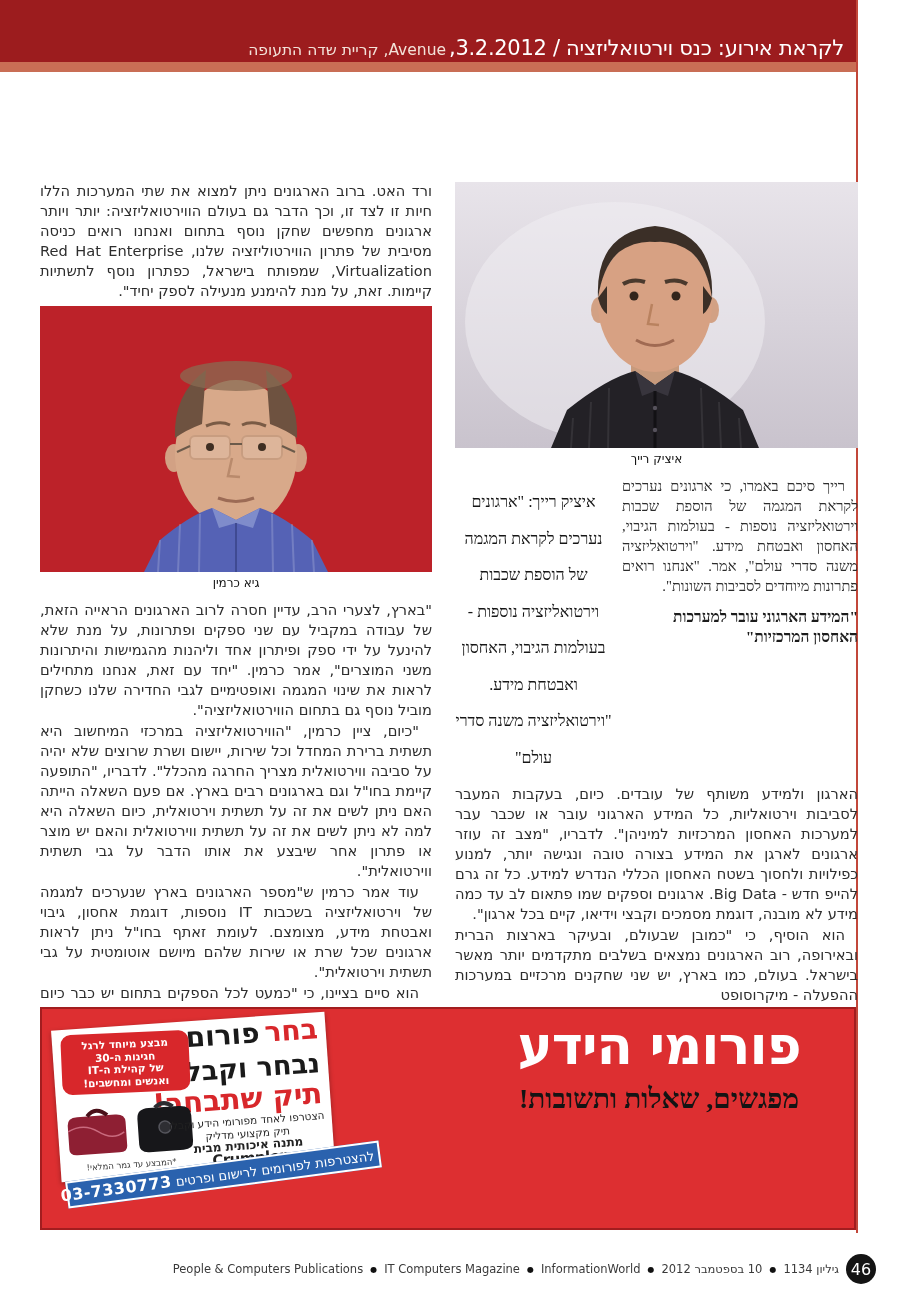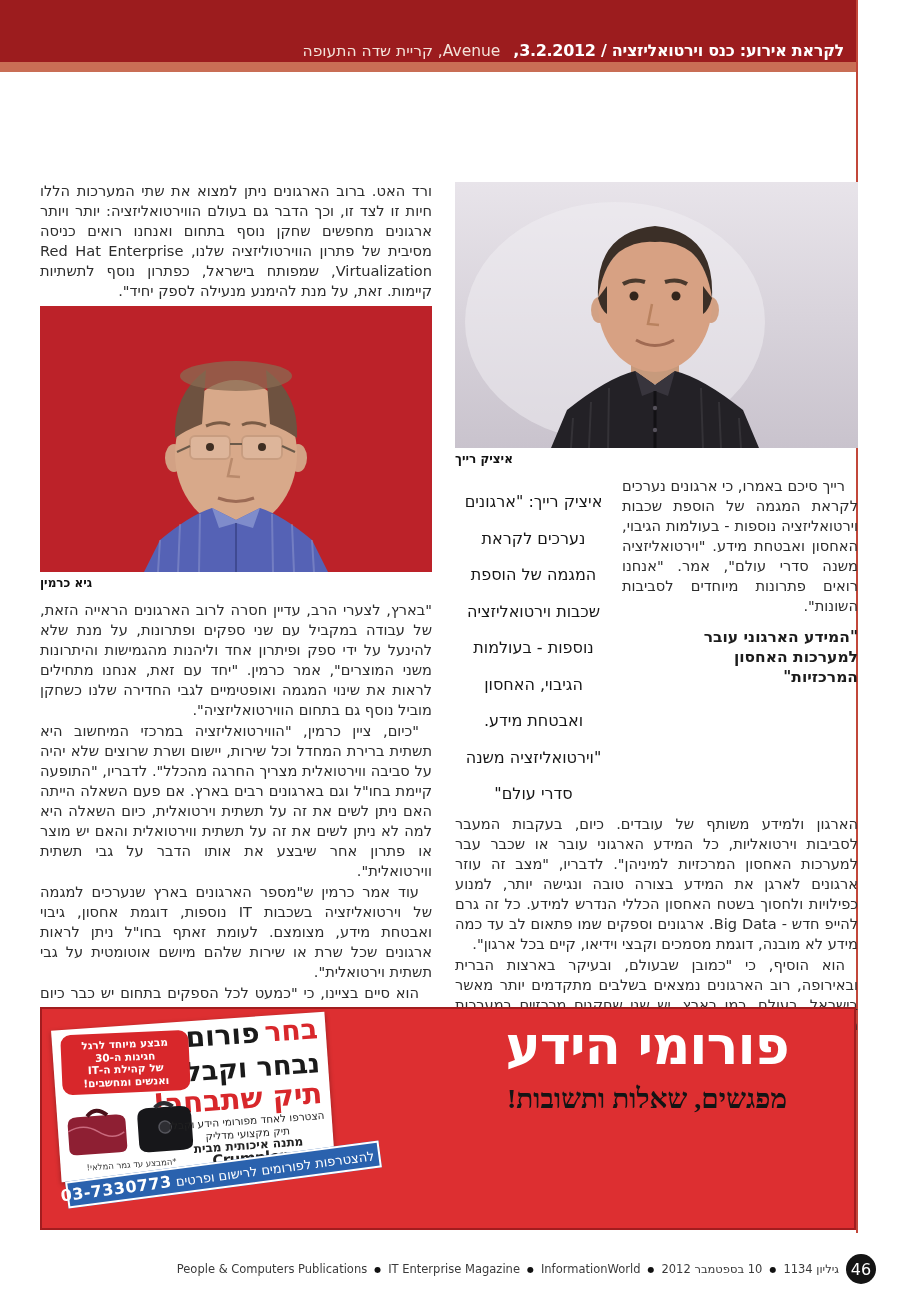--- a/index.html
+++ b/index.html
@@ -3,45 +3,45 @@
 <meta charset="utf-8">
 <style>
   html,body{margin:0;padding:0;}
   body{
     width:900px;height:1293px;position:relative;background:#ffffff;
     font-family:"DejaVu Sans",sans-serif;overflow:hidden;
   }
   
   .band{position:absolute;left:0;top:0;width:858px;height:62px;background:#9c1c1e;}
   .band-text{position:absolute;right:14px;bottom:2px;direction:rtl;white-space:nowrap;color:#fff;}
-  .band-bold{font-weight:bold;font-size:16px;letter-spacing:-0.3px;}
-  .band-light{font-size:15.5px;color:#f3e2d9;margin-right:13px;}
+  .band-bold{font-weight:normal;font-size:21px;letter-spacing:-0.3px;}
+  .band-light{font-size:15.5px;color:#f3e2d9;margin-right:3px;}
   .salmon{position:absolute;left:0;top:62px;width:858px;height:10px;background:#c96e55;}
   .vline{position:absolute;left:856px;top:0;width:2px;height:1233px;background:#c2473a;}
 
   
   .leftcol{position:absolute;left:40px;top:181px;width:392px;direction:rtl;}
   .rightarea{position:absolute;left:455px;top:182px;width:403px;direction:rtl;}
   .body-text{font-size:14.6px;line-height:20px;color:#2d2d2d;text-align:justify;margin:0 0 1px 0;}
   .indent{text-indent:13px;}
-  .caption{font-size:12px;font-weight:bold;color:#111;text-align:left;margin:4px 0 10px 0;}
+  .caption{font-size:12px;font-weight:normal;color:#111;text-align:center;margin:4px 0 10px 0;}
 
   .photo{display:block;width:100%;height:266px;}
   .photo-wrap1{margin-top:5px;line-height:0;}
   .photo-wrap2{line-height:0;}
 
-  .tworow{display:flex;gap:10px;margin-top:8px;}
+  .tworow{display:flex;gap:10px;margin-top:8px;font-family:Liberation Serif, serif;}
   .newscol{width:236px;flex:0 0 236px;}
   .pullquote{flex:1;font-size:16px;line-height:36.5px;color:#161616;text-align:center;padding-top:8px;}
   .subhead{font-size:15.5px;line-height:20px;font-weight:bold;color:#1c1c1c;text-align:right;margin:11px 0 7px 0;max-width:190px;}
-  .wide{margin-top:1px;}
+  .wide{margin-top:8px;}
 
   
   .ad{position:absolute;left:40px;top:1007px;width:812px;height:219px;background:#dd2f31;border:2px solid #a21d1f;}
-  .ad-big{position:absolute;right:24px;top:8px;width:366px;text-align:center;direction:rtl;}
+  .ad-big{position:absolute;right:12px;top:8px;width:366px;text-align:center;direction:rtl;}
   .ad-big-l1,.ad-big-l2{color:#ffffff;font-weight:bold;font-size:53px;line-height:57px;letter-spacing:-1px;}
   .ad-big-l3{color:#141414;font-weight:bold;font-size:28px;line-height:34px;margin-top:8px;font-family:Liberation Serif, serif;}
 
   .card{position:absolute;left:14px;top:12px;width:274px;height:152px;background:#ffffff;
         transform:rotate(-4deg);direction:rtl;box-shadow:0 2px 5px rgba(0,0,0,0.35);}
   .card-head{position:absolute;right:8px;top:2px;text-align:right;line-height:30px;white-space:nowrap;}
   .hl-red{color:#d8272b;font-weight:bold;font-size:28px;}
   .hl-blk{color:#1a1a1a;font-weight:bold;font-size:28px;}
   .hl-l2{color:#1a1a1a;font-weight:bold;font-size:27px;}
   .hl-l3{color:#d8272b;font-weight:bold;font-size:29px;}
@@ -203,16 +203,16 @@
 </div>
 
 <div class="footer">
   <div class="page-circle">46</div>
   <span>גיליון 1134</span>
   <span class="dot">●</span>
   <span>10 בספטמבר 2012</span>
   <span class="dot">●</span>
   <span>InformationWorld</span>
   <span class="dot">●</span>
-  <span>IT Enterprise Magazine</span>
+  <span>IT Computers Magazine</span>
   <span class="dot">●</span>
   <span>People &amp; Computers Publications</span>
 </div>
 
 </body></html>

